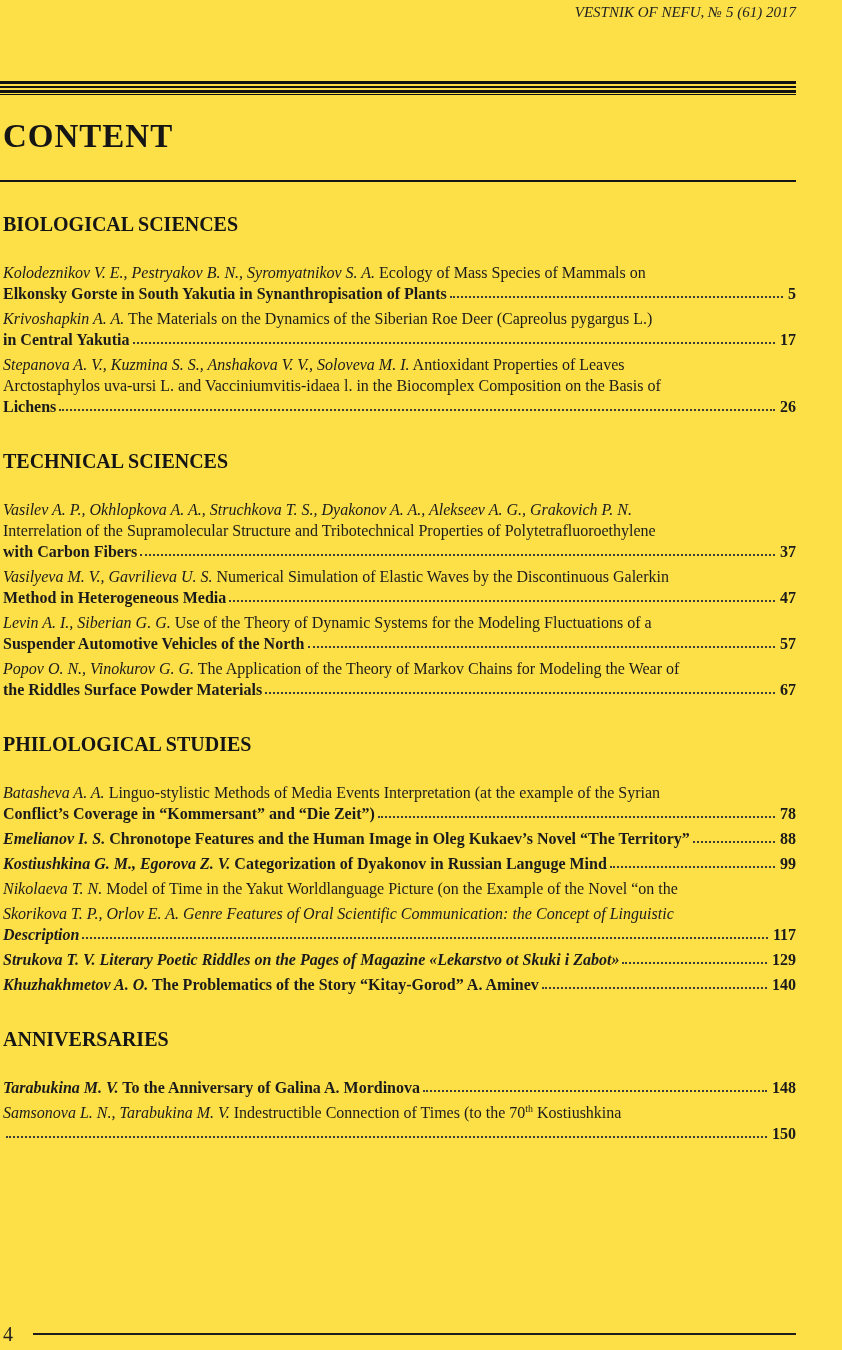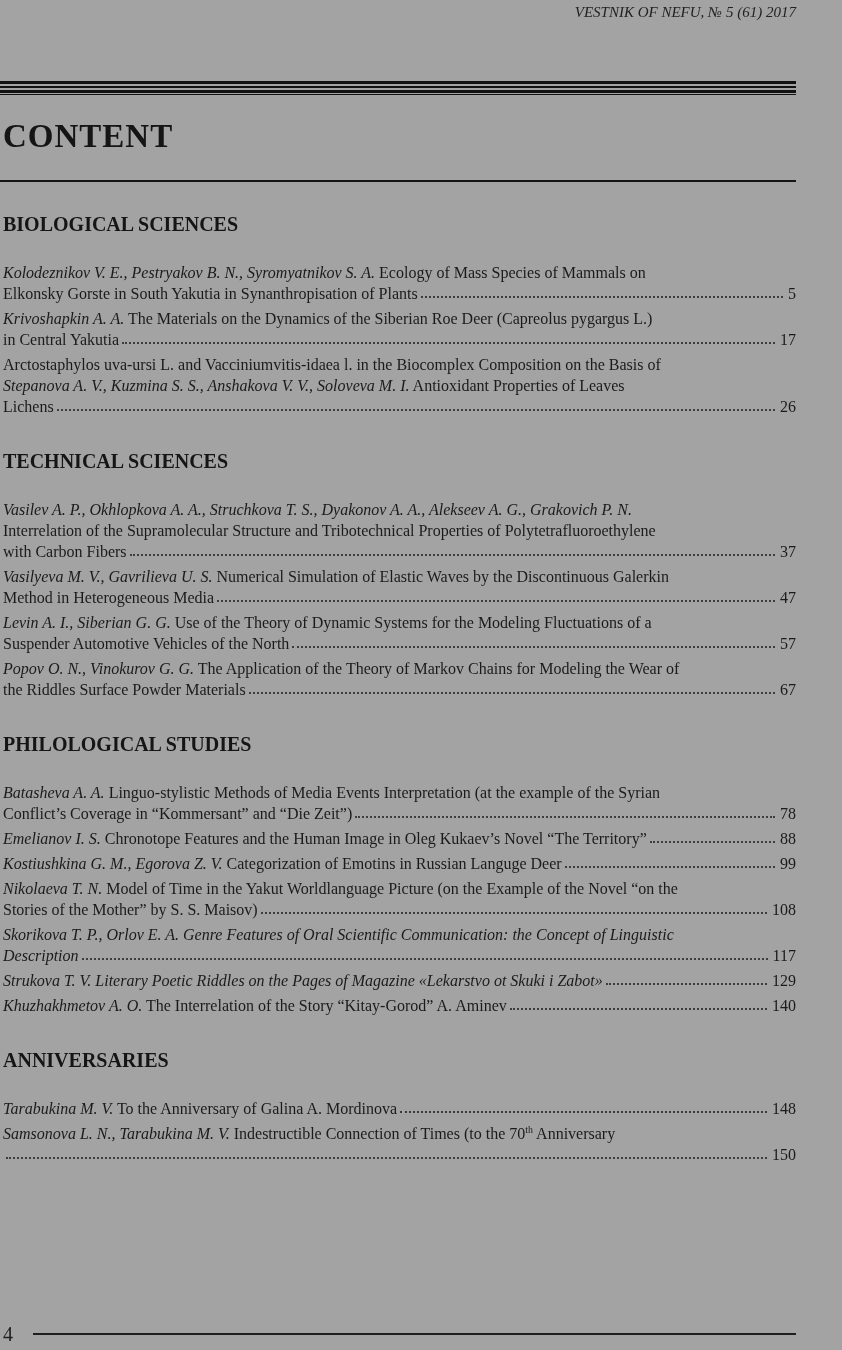--- a/index.html
+++ b/index.html
@@ -1,21 +1,21 @@
 <!DOCTYPE html>
 <html><head>
 <meta charset="utf-8">
 <style>
   html,body{margin:0;padding:0;background:#ffffff;}
   .page{
     position:relative;
     width:842px;
     height:1350px;
     margin:0 auto;
-    background:#a3a3a3;
+    background:#fde047;
     box-sizing:border-box;
     padding:0 46px 0 3px;
     font-family:"Liberation Serif","DejaVu Serif",serif;
     color:#1b1b1b;
     overflow:hidden;
   }
   .running-head{
     margin-top:3px;
     text-align:right;
     font-style:italic;
@@ -58,21 +58,21 @@
     font-weight:bold;
     color:#151515;
   }
   .section:first-child .section-heading{margin-top:30px;}
   .entry{
     margin:0 0 4px 0;
     font-size:16px;
     line-height:21px;
   }
   .line{white-space:nowrap;overflow:hidden;}
-  .line.last{display:flex;align-items:baseline;overflow:visible;}
+  .line.last{display:flex;align-items:baseline;overflow:visible;font-weight:bold;}
   .line-text{flex:0 0 auto;}
   .it{font-style:italic;}
   .sup{vertical-align:super;font-size:0.62em;line-height:0;}
   .leader{
     flex:1 1 auto;
     min-width:10px;
     align-self:baseline;
     border-bottom:2px dotted #3c3c3c;
     margin:0 5px 0 3px;
     transform:translateY(-1px);
@@ -119,22 +119,22 @@
         </div>
         <div class="entry">
           <div class="line"><span class="line-text"><span class="it">Krivoshapkin A. A.</span><span> The Materials on the Dynamics of the Siberian Roe Deer (Capreolus pygargus L.)</span></span></div>
           <div class="line last">
             <span class="line-text"><span>in Central Yakutia</span></span>
             <span class="leader"></span>
             <span class="pageno">17</span>
           </div>
         </div>
         <div class="entry">
+          <div class="line"><span class="line-text"><span class="it">Stepanova A. V., Kuzmina S. S., Anshakova V. V., Soloveva M. I.</span><span> Antioxidant Properties of Leaves</span></span></div>
           <div class="line"><span class="line-text"><span>Arctostaphylos uva-ursi L. and Vacciniumvitis-idaea l. in the Biocomplex Composition on the Basis of</span></span></div>
-          <div class="line"><span class="line-text"><span class="it">Stepanova A. V., Kuzmina S. S., Anshakova V. V., Soloveva M. I.</span><span> Antioxidant Properties of Leaves</span></span></div>
           <div class="line last">
             <span class="line-text"><span>Lichens</span></span>
             <span class="leader"></span>
             <span class="pageno">26</span>
           </div>
         </div>
       </section>
       <section class="section">
         <h2 class="section-heading">TECHNICAL SCIENCES</h2>
         <div class="entry">
@@ -183,67 +183,62 @@
         </div>
         <div class="entry">
           <div class="line last">
             <span class="line-text"><span class="it">Emelianov I. S.</span><span> Chronotope Features and the Human Image in Oleg Kukaev’s Novel “The Territory”</span></span>
             <span class="leader"></span>
             <span class="pageno">88</span>
           </div>
         </div>
         <div class="entry">
           <div class="line last">
-            <span class="line-text"><span class="it">Kostiushkina G. M., Egorova Z. V.</span><span> Categorization of Emotins in Russian Languge Deer</span></span>
+            <span class="line-text"><span class="it">Kostiushkina G. M., Egorova Z. V.</span><span> Categorization of Dyakonov in Russian Languge Mind</span></span>
             <span class="leader"></span>
             <span class="pageno">99</span>
           </div>
         </div>
         <div class="entry">
           <div class="line"><span class="line-text"><span class="it">Nikolaeva T. N.</span><span> Model of Time in the Yakut Worldlanguage Picture (on the Example of the Novel “on the</span></span></div>
-          <div class="line last">
-            <span class="line-text"><span>Stories of the Mother” by S. S. Maisov)</span></span>
-            <span class="leader"></span>
-            <span class="pageno">108</span>
-          </div>
         </div>
         <div class="entry">
           <div class="line"><span class="line-text"><span class="it">Skorikova T. P., Orlov E. A. Genre Features of Oral Scientific Communication: the Concept of Linguistic</span></span></div>
           <div class="line last">
             <span class="line-text"><span class="it">Description</span></span>
             <span class="leader"></span>
             <span class="pageno">117</span>
           </div>
         </div>
         <div class="entry">
           <div class="line last">
             <span class="line-text"><span class="it">Strukova T. V. Literary Poetic Riddles on the Pages of Magazine «Lekarstvo ot Skuki i Zabot»</span></span>
             <span class="leader"></span>
             <span class="pageno">129</span>
           </div>
         </div>
         <div class="entry">
           <div class="line last">
-            <span class="line-text"><span class="it">Khuzhakhmetov A. O.</span><span> The Interrelation of the Story “Kitay-Gorod” A. Aminev</span></span>
+            <span class="line-text"><span class="it">Khuzhakhmetov A. O.</span><span> The Problematics of the Story “Kitay-Gorod” A. Aminev</span></span>
             <span class="leader"></span>
             <span class="pageno">140</span>
           </div>
         </div>
       </section>
       <section class="section">
         <h2 class="section-heading">ANNIVERSARIES</h2>
         <div class="entry">
           <div class="line last">
             <span class="line-text"><span class="it">Tarabukina M. V.</span><span> To the Anniversary of Galina A. Mordinova</span></span>
             <span class="leader"></span>
             <span class="pageno">148</span>
           </div>
         </div>
         <div class="entry">
-          <div class="line"><span class="line-text"><span class="it">Samsonova L. N., Tarabukina M. V.</span><span> Indestructible Connection of Times (to the 70</span><span class="sup">th</span><span> Anniversary</span></span></div>
+          <div class="line"><span class="line-text"><span class="it">Samsonova L. N., Tarabukina M. V.</span><span> Indestructible Connection of Times (to the 70</span><span class="sup">th</span><span> Kostiushkina</span></span></div>
           <div class="line last">
             <span class="leader"></span>
             <span class="pageno">150</span>
           </div>
         </div>
       </section>
     </main>
   <footer class="page-footer">
     <span class="folio">4</span>
     <span class="footer-rule"></span>

